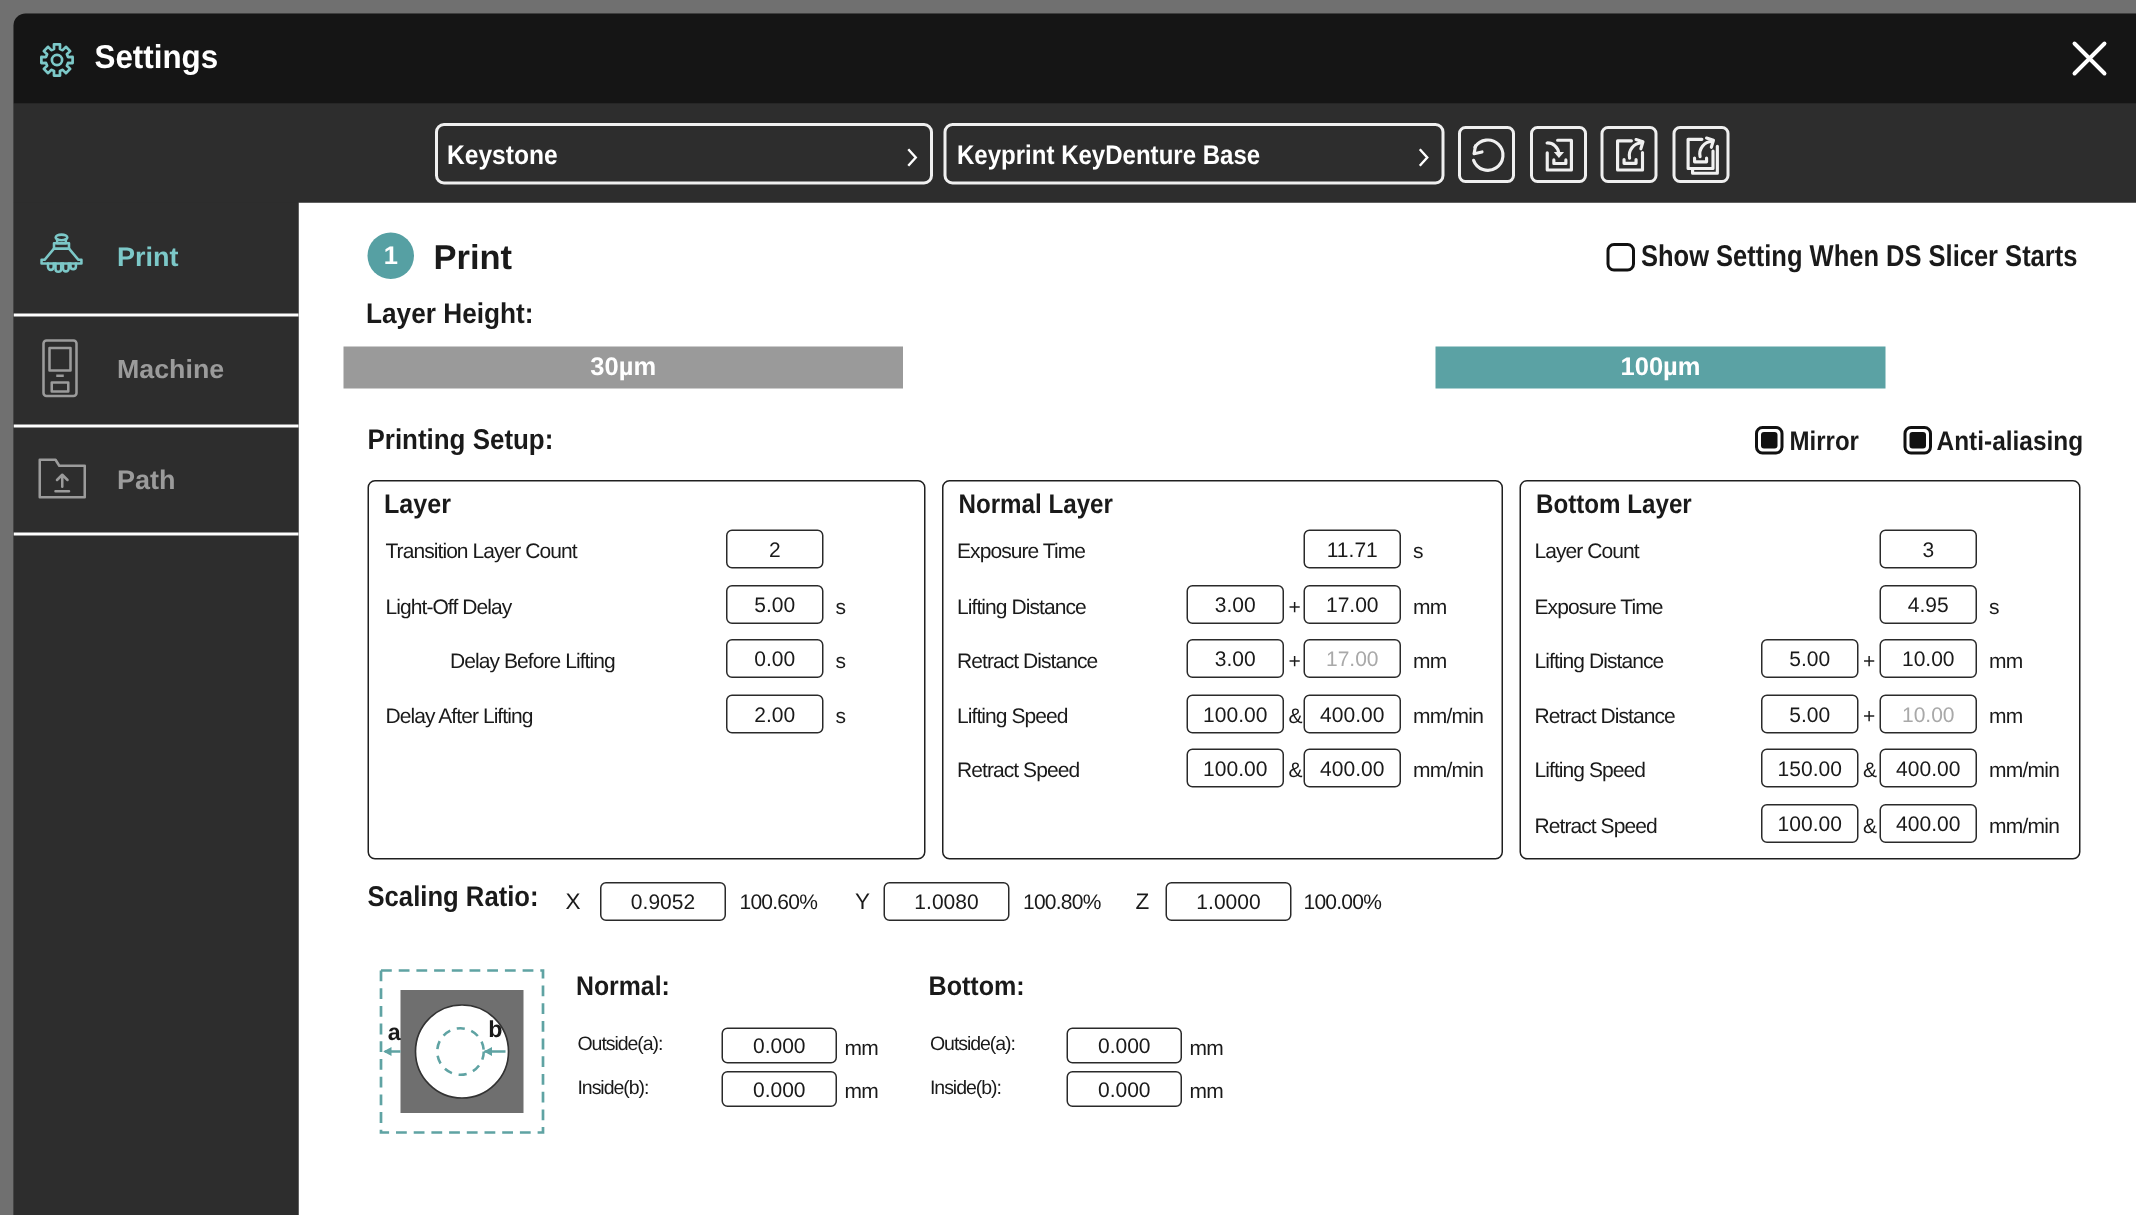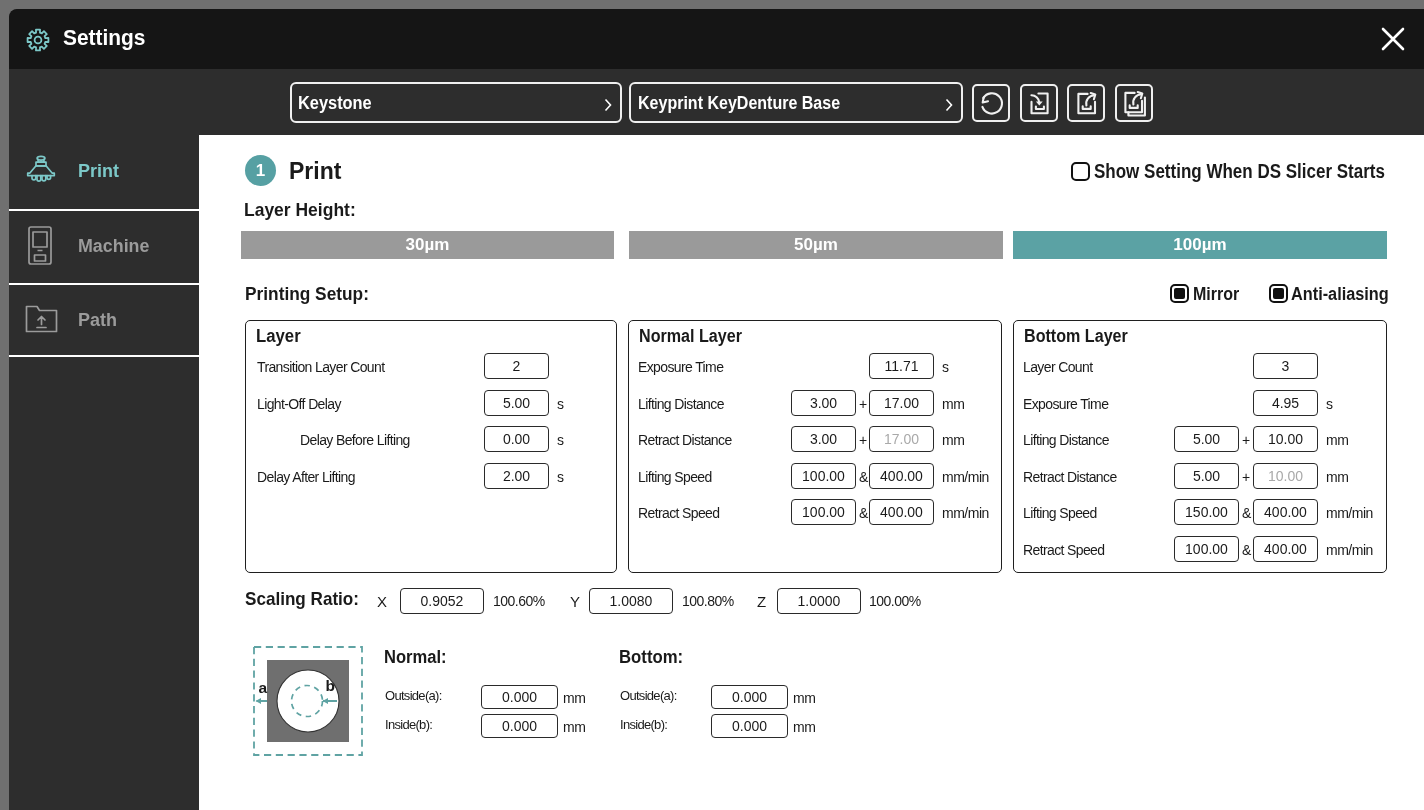--- a/index.html
+++ b/index.html
@@ -116,23 +116,22 @@
     </svg>
     <div class="tl" style="left:69px;top:176px;font-size:18px;transform:scaleX(1.0);">Path</div>
     <div class="sep" style="top:220px;"></div>
   </div>
 
   <div class="stepnum">1</div>
   <div class="tl" style="left:280px;top:151.2px;font-size:23px;transform:scaleX(1.0);">Print</div>
   <div class="cb" style="left:1062px;top:153px;"></div>
   <div class="tl" style="left:1085px;top:152.3px;font-size:20px;transform:scaleX(0.85);">Show Setting When DS Slicer Starts</div>
   <div class="tl" style="left:235px;top:190.7px;font-size:19px;transform:scaleX(0.92);">Layer Height:</div>
-  <div class="lhbtn" style="left:232px;width:373px;">30µm</div>
-  <div class="lhbtn" style="left:620px;width:374px;">50µm</div>
-  <div class="lhbtn sel" style="left:1004px;width:374px;">100µm</div>
+  <div class="lhbtn" style="left:220px;width:373px;">30µm</div>
+  <div class="lhbtn sel" style="left:948px;width:300px;">100µm</div>
   <div class="tl" style="left:236px;top:274.7px;font-size:19px;transform:scaleX(0.91);">Printing Setup:</div>
   <div class="cb chk" style="left:1161px;top:275px;"></div>
   <div class="tl" style="left:1184px;top:275.6px;font-size:18px;transform:scaleX(0.89);">Mirror</div>
   <div class="cb chk" style="left:1260px;top:275px;"></div>
   <div class="tl" style="left:1282px;top:275.6px;font-size:18px;transform:scaleX(0.905);">Anti-aliasing</div>
 
   <div class="panel" style="left:236px;width:372px;"></div>
   <div class="tl" style="left:247px;top:317.9px;font-size:18px;transform:scaleX(0.93);">Layer</div>
   <div class="rlabel" style="left:248px;top:350px;">Transition Layer Count</div>
     <div class="inp" style="left:475px;top:344px;">2</div>

